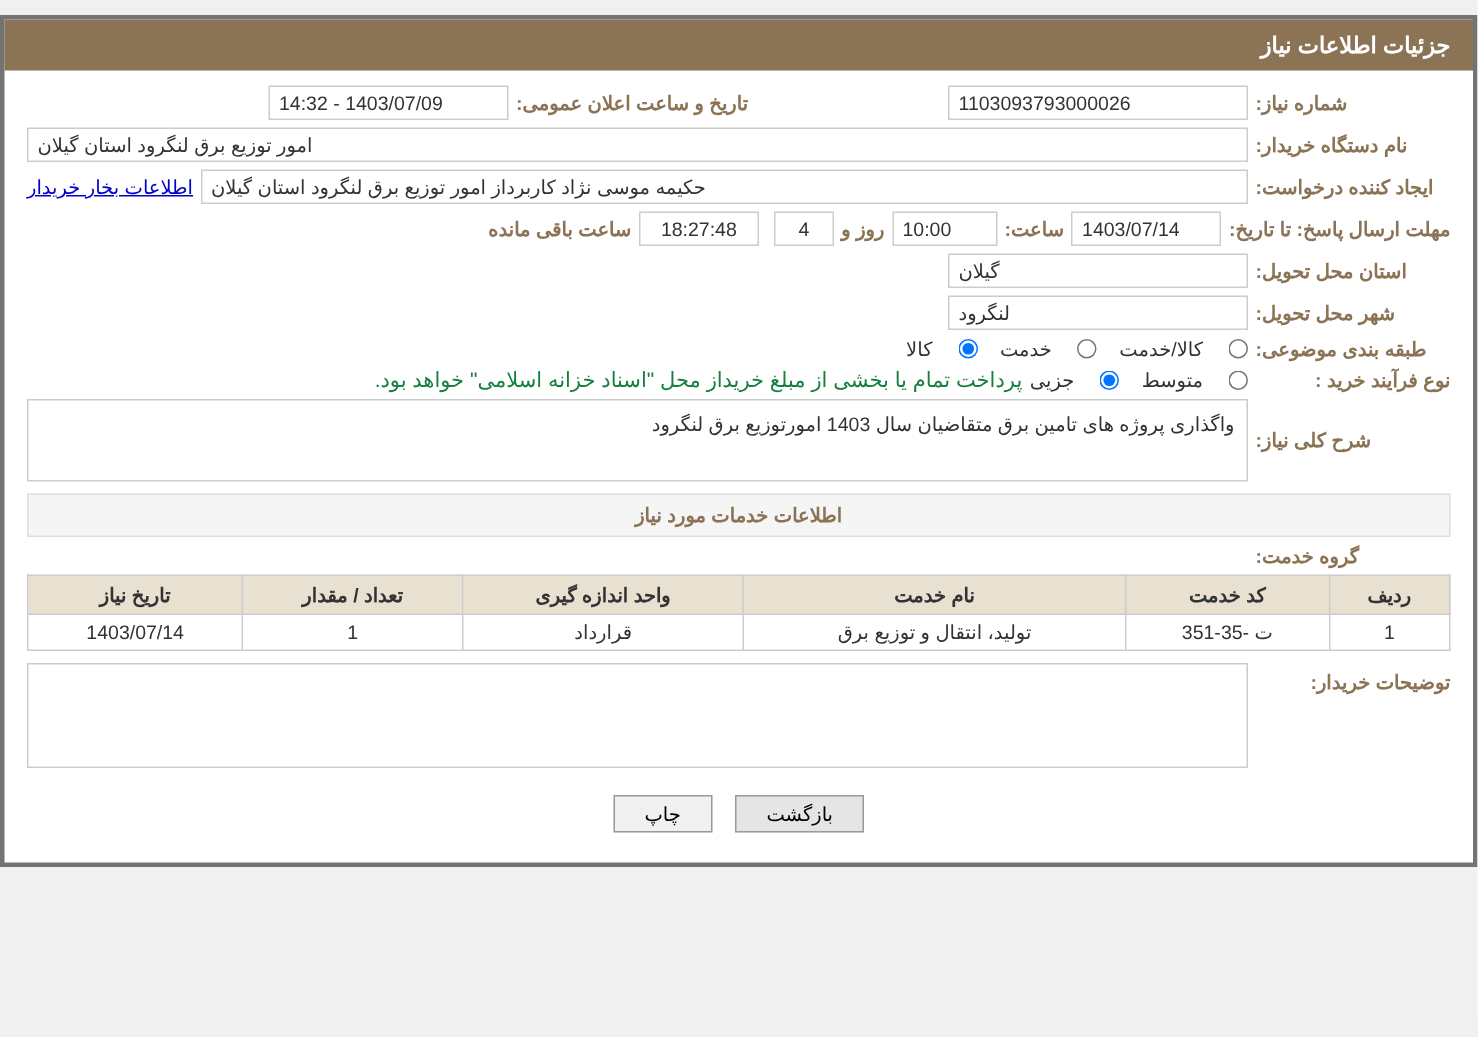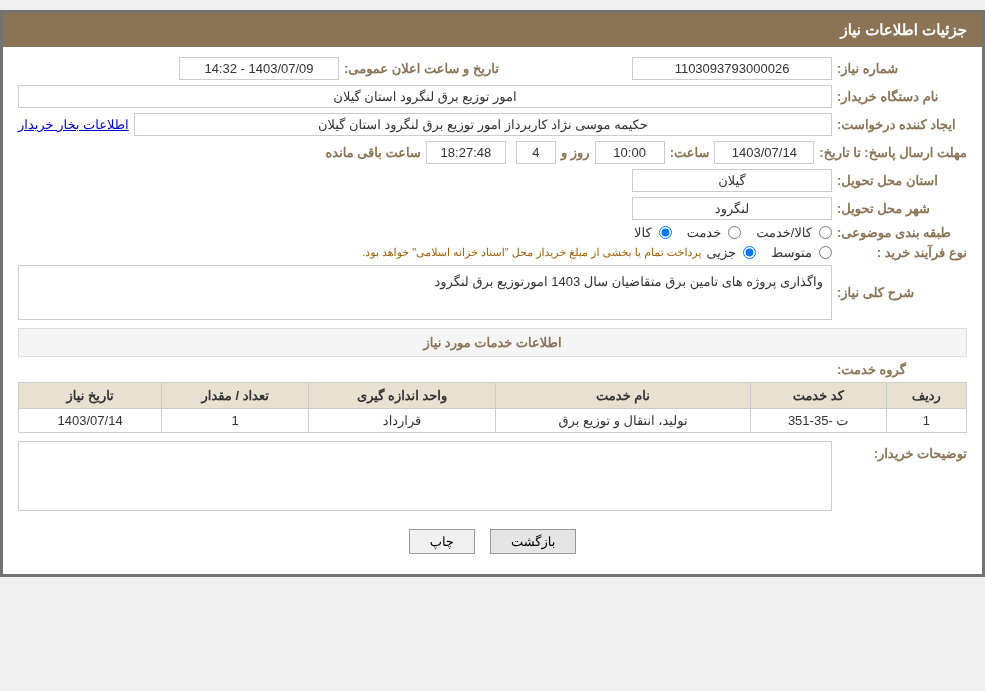--- a/index.html
+++ b/index.html
@@ -39,41 +39,41 @@
       white-space: nowrap;
       min-width: 130px;
       text-align: left;
     }
     .form-value {
       border: 1px solid #ccc;
       padding: 3px 6px;
       background: #fff;
       min-height: 22px;
       flex: 1;
-      text-align: center;
+      text-align: left;
     }
     .inline-label {
       white-space: nowrap;
       font-weight: bold;
       color: #8B7355;
     }
     .link-text {
       color: #0000cc;
       text-decoration: underline;
       cursor: pointer;
     }
     .radio-group {
       display: flex;
       gap: 15px;
       align-items: center;
     }
     .radio-item {
       display: flex;
       align-items: center;
-      gap: 7px;
+      gap: 17px;
     }
     .section-header {
       background: #f5f5f5;
       border: 1px solid #ddd;
       padding: 6px 10px;
       font-weight: bold;
       color: #8B7355;
       text-align: center;
       margin: 8px 0 5px 0;
     }
@@ -148,22 +148,22 @@
       margin-bottom: 5px;
       gap: 5px;
     }
     .process-type-label {
       color: #8B7355;
       font-weight: bold;
       min-width: 130px;
       text-align: right;
     }
     .process-note {
-      font-size: 11px;
-      color: #a16207;
+      font-size: 14px;
+      color: #15803d;
     }
   </style>
 </head>
 <body>
 
 <div class="page-wrapper">
 
   <div class="page-header">
     <span>جزئیات اطلاعات نیاز</span>
   </div>

